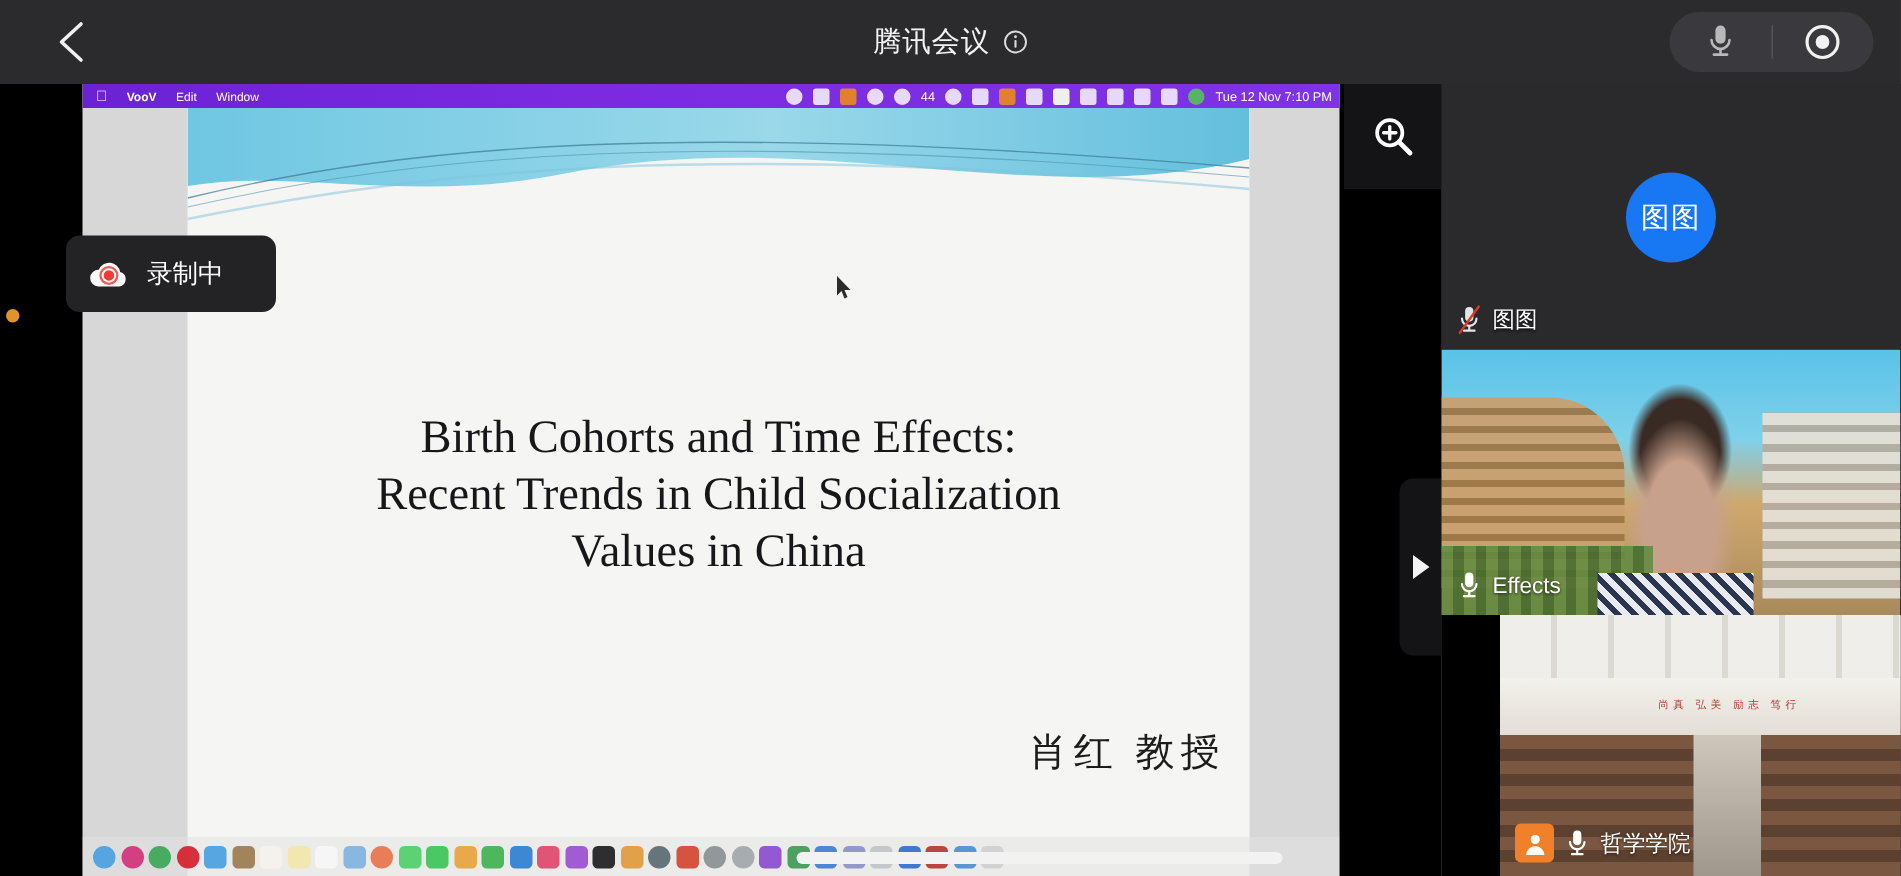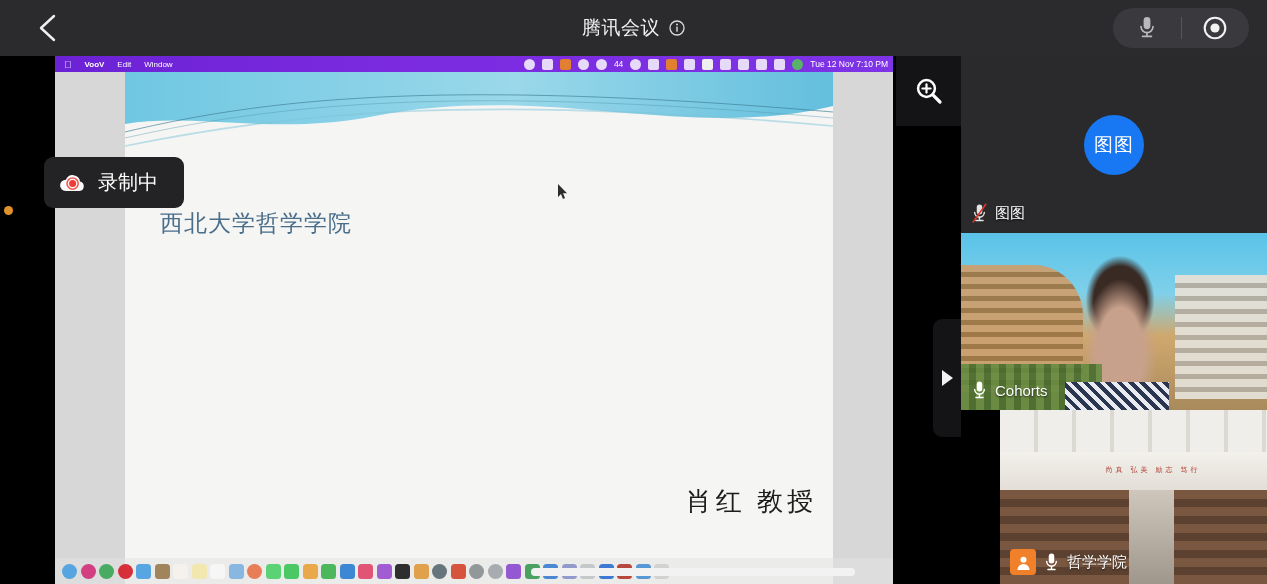--- a/index.html
+++ b/index.html
@@ -63,21 +63,21 @@
 
   
   .zoom-btn { position:absolute; left:896px; top:0px; width:65px; height:70px;
               background:#141416; display:flex; align-items:center; justify-content:center; cursor:pointer; }
   .side-handle { position:absolute; left:933px; top:263px; width:28px; height:118px;
                  background:#141416; border-radius:9px 0 0 9px;
                  display:flex; align-items:center; justify-content:center; cursor:pointer; }
   .rec-badge { position:absolute; left:44px; top:101px; width:140px; height:51px;
                background:#232325; border-radius:9px; display:flex; align-items:center;
                gap:10px; padding-left:14px; }
-  .rec-badge .lbl { color:#fff; font-size:20px; }
+  .rec-badge .lbl { color:#fff; font-size:17px; }
   .left-dot { position:absolute; left:4px; top:150px; width:9px; height:9px;
               border-radius:50%; background:#e2922a; }
 
   
   .rail { position:absolute; left:961px; top:56px; width:306px; height:528px; background:#000; }
   .tile { position:relative; width:306px; overflow:hidden; background:#2a2a2d; }
   .tile.t1 { height:177px; }
   .tile.t2 { height:177px; }
   .tile.t3 { height:174px;margin-left:39px; }
   .avatar { position:absolute; left:50%; top:50%; transform:translate(-50%,-50%);
@@ -206,22 +206,26 @@
                 <stop offset="1" stop-color="#63bfdd"></stop>
               </linearGradient>
             </defs>
             <path d="M0,0 H708 V34 C560,70 420,10 250,44 C150,64 70,40 0,52 Z" fill="url(#wg)"></path>
             <path d="M0,60 C150,24 330,8 708,40" fill="none" stroke="#3f7f96" stroke-width="0.9" opacity=".75"></path>
             <path d="M0,66 C160,30 340,14 708,46" fill="none" stroke="#4f93a8" stroke-width="0.7" opacity=".6"></path>
             <path d="M0,74 C170,40 350,22 708,54" fill="none" stroke="#7ec4d8" stroke-width="1.6" opacity=".5"></path>
           </svg>
         </div>
 
-        <div class="school">西北大学哲学学院</div>
-
+
+        <div class="slide-title">
+          <div>Birth Cohorts and Time Effects:</div>
+          <div>Recent Trends in Child Socialization</div>
+          <div>Values in China</div>
+        </div>
 
         <div class="presenter">肖红  教授</div>
 
         <svg class="cursor-arrow" width="11" height="16" viewBox="0 0 11 16">
           <path d="M1,0 L1,13 L4,10 L6,15 L8,14 L6,9.3 L10,9.3 Z" fill="#2c2c2c"></path>
         </svg>
       </div>
 
       <div class="dock">
         <i class="round" style="background:#4b9fe0"></i>
@@ -310,21 +314,21 @@
         <div class="green"></div>
           <div class="shirt"></div>
       </div>
       <div class="namebar">
         <svg width="17" height="21" viewBox="0 0 20 26">
           <rect x="6.6" y="2" width="6.8" height="12.2" rx="3.4" fill="#fff"></rect>
           <path d="M4 11.6a6 6 0 0 0 12 0" fill="none" stroke="#fff" stroke-width="1.8" stroke-linecap="round"></path>
           <line x1="10" y1="17.6" x2="10" y2="21" stroke="#fff" stroke-width="1.8" stroke-linecap="round"></line>
           <line x1="5.6" y1="21.6" x2="14.4" y2="21.6" stroke="#fff" stroke-width="1.8" stroke-linecap="round"></line>
         </svg>
-        <span class="nm">Cohorts</span>
+        <span class="nm">Effects</span>
       </div>
     </div>
 
     <div class="tile t3">
       <div class="photo-room">
         <div class="ceil"></div>
           <div class="wall"></div>
         <div class="banner">尚真 弘美 励志 笃行</div>
         <div class="seats"></div>
           <div class="aisle"></div>

